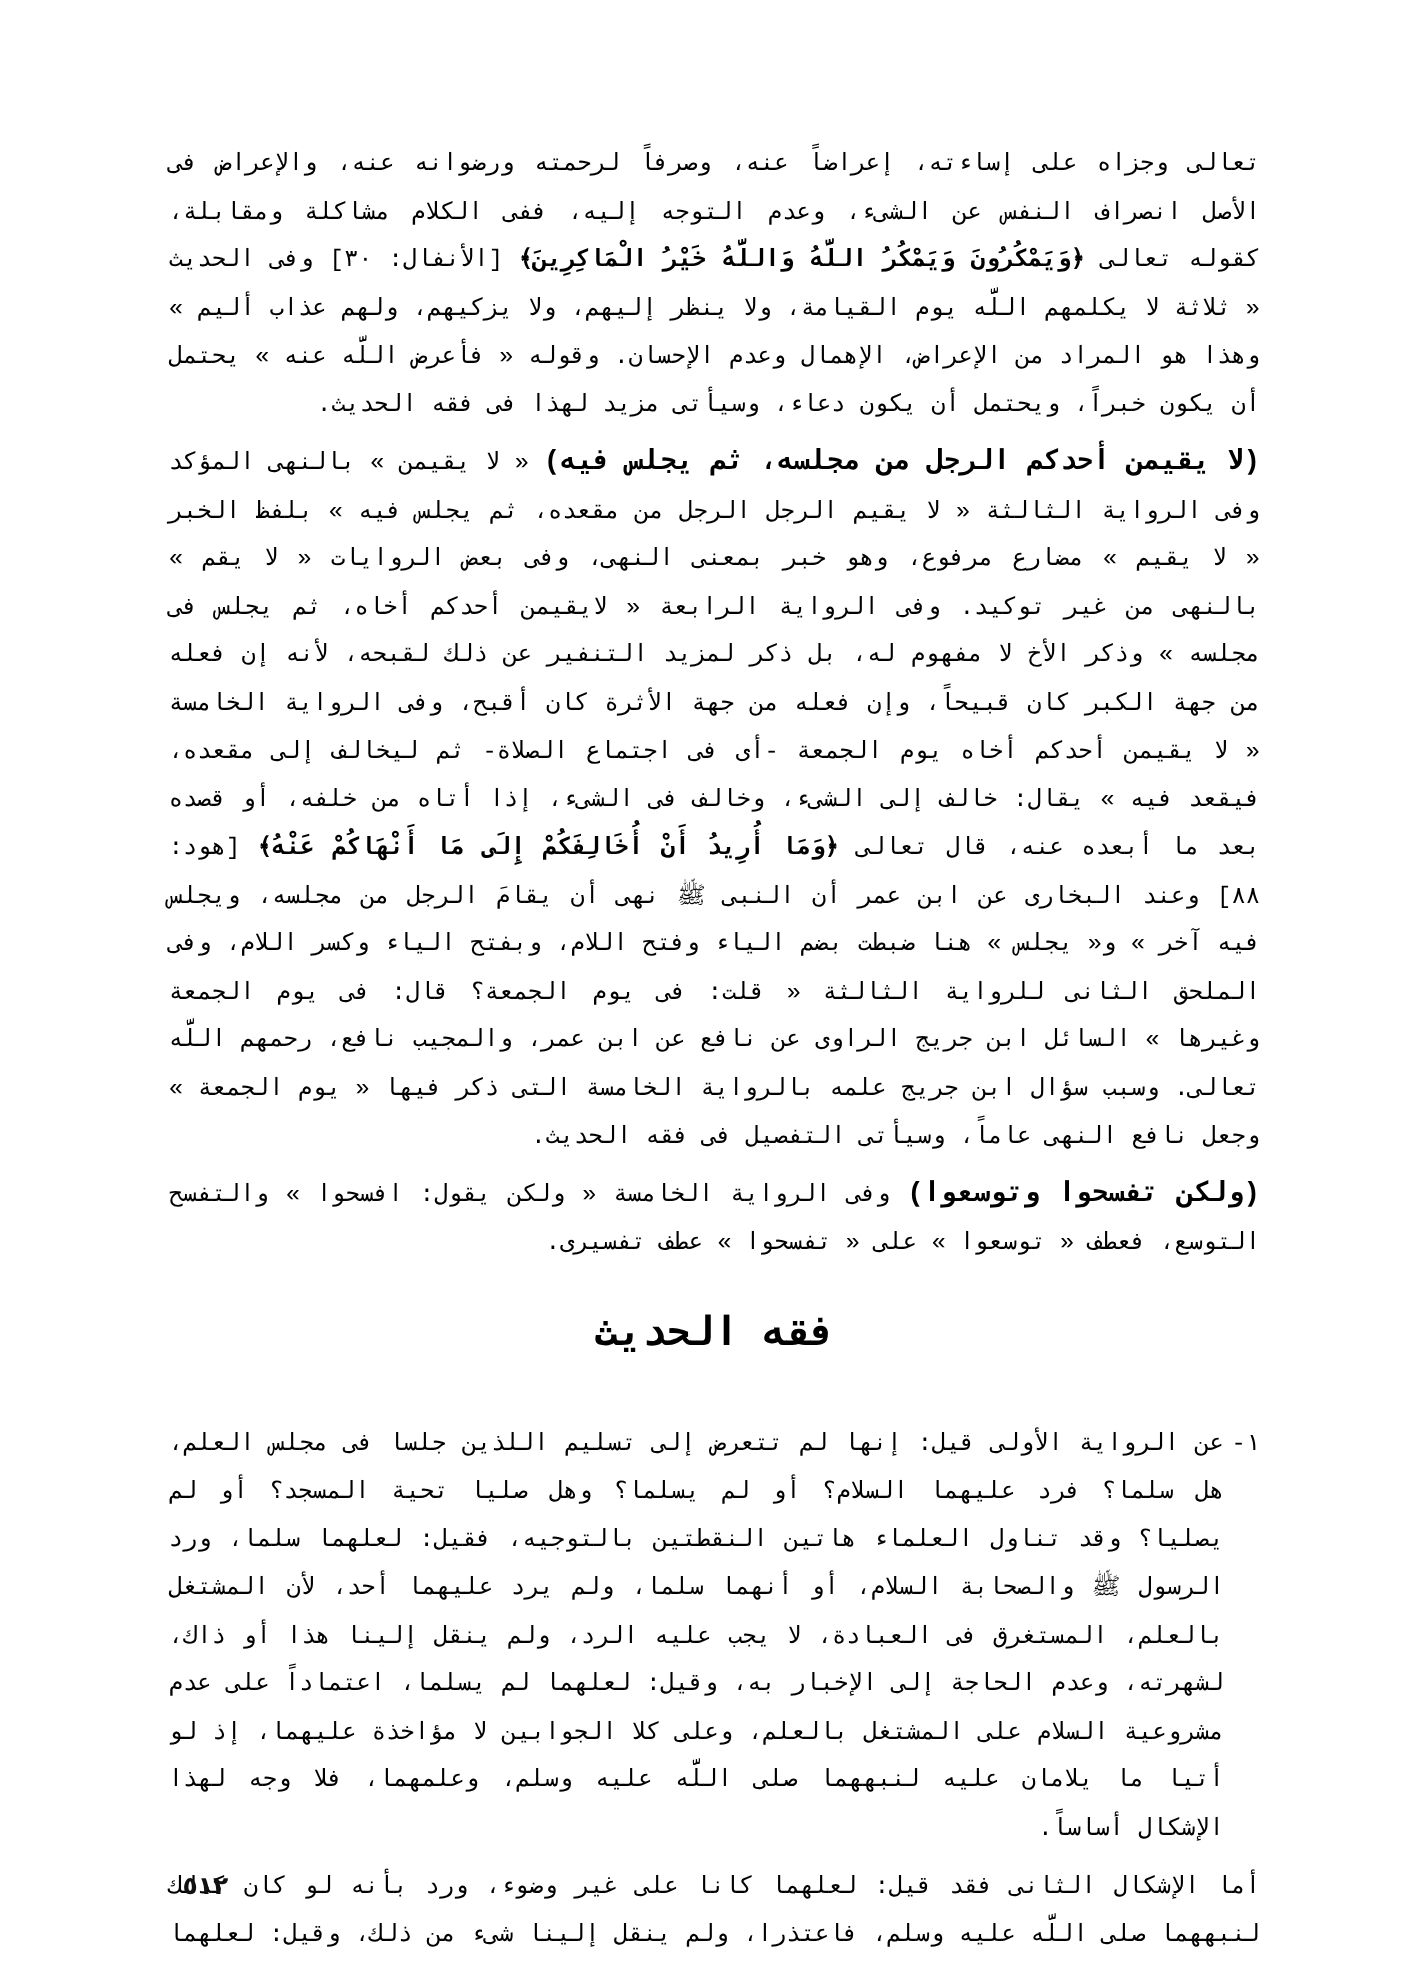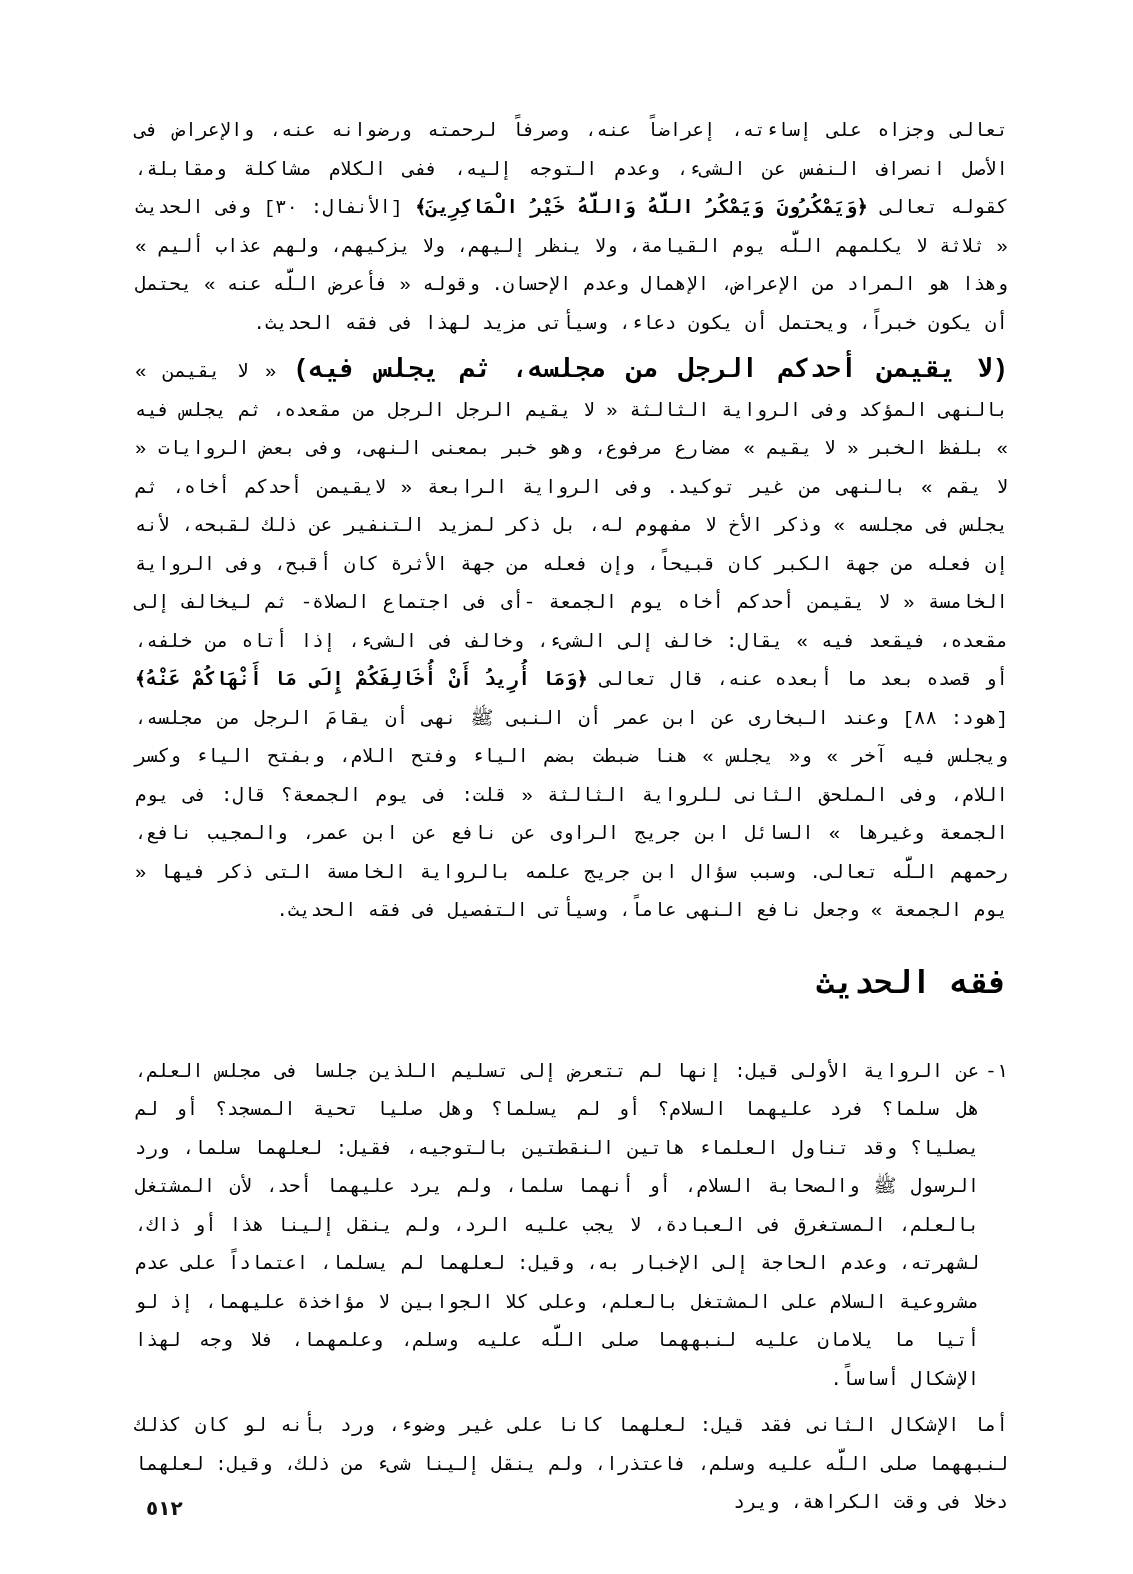--- a/index.html
+++ b/index.html
@@ -3,44 +3,45 @@
   <meta charset="utf-8">
   <style>
     html, body { margin: 0; padding: 0; background: #ffffff; }
     body { width: 1133px; height: 1574px; position: relative; overflow: hidden; }
     .page {
       position: absolute; left: 135px; top: 112px; width: 873px;
       direction: rtl; text-align: justify; color: #000000;
       font-family: Liberation Mono, monospace; font-size: 19px; line-height: 38.5px;
     }
     .para { margin: 0 0 8px 0; }
-    .lemma { font-weight: bold; font-size: 26px; }
+    .lemma { font-weight: bold; font-size: 22px; }
     .quran { font-weight: bold; }
     .section-title {
-      text-align: right; font-weight: bold; font-size: 32px;
+      text-align: center; font-weight: bold; font-size: 32px;
       margin: 30px 0 44px 0; line-height: 48px;
     }
     .subheading { font-weight: bold; font-size: 19px; margin: 0 0 14px 0; }
     .num-item { display: flex; }
     .num { flex: 0 0 auto; margin-left: 6px; }
     .num-body { flex: 1 1 auto; }
     .page-number {
       position: absolute; left: 146px; top: 1496px;
       font-family: "DejaVu Sans", sans-serif; font-size: 20px; font-weight: bold;
       direction: rtl; color: #111;
     }
   </style>
 </head>
 <body>
 
 <div class="page">
   <p class="para"><span>تعالى وجزاه على إساءته، إعراضاً عنه، وصرفاً لرحمته ورضوانه عنه، والإعراض فى الأصل انصراف النفس عن الشىء، وعدم التوجه إليه، ففى الكلام مشاكلة ومقابلة، كقوله تعالى </span><span class="quran">﴿وَيَمْكُرُونَ وَيَمْكُرُ اللَّهُ وَاللَّهُ خَيْرُ الْمَاكِرِينَ﴾</span><span> [الأنفال: ٣٠] وفى الحديث « ثلاثة لا يكلمهم اللَّه يوم القيامة، ولا ينظر إليهم، ولا يزكيهم، ولهم عذاب أليم » وهذا هو المراد من الإعراض، الإهمال وعدم الإحسان. وقوله « فأعرض اللَّه عنه » يحتمل أن يكون خبراً، ويحتمل أن يكون دعاء، وسيأتى مزيد لهذا فى فقه الحديث.</span></p>
 
   <p class="para"><span class="lemma">(لا يقيمن أحدكم الرجل من مجلسه، ثم يجلس فيه)</span><span> « لا يقيمن » بالنهى المؤكد وفى الرواية الثالثة « لا يقيم الرجل الرجل من مقعده، ثم يجلس فيه » بلفظ الخبر « لا يقيم » مضارع مرفوع، وهو خبر بمعنى النهى، وفى بعض الروايات « لا يقم » بالنهى من غير توكيد. وفى الرواية الرابعة « لايقيمن أحدكم أخاه، ثم يجلس فى مجلسه » وذكر الأخ لا مفهوم له، بل ذكر لمزيد التنفير عن ذلك لقبحه، لأنه إن فعله من جهة الكبر كان قبيحاً، وإن فعله من جهة الأثرة كان أقبح، وفى الرواية الخامسة « لا يقيمن أحدكم أخاه يوم الجمعة -أى فى اجتماع الصلاة- ثم ليخالف إلى مقعده، فيقعد فيه » يقال: خالف إلى الشىء، وخالف فى الشىء، إذا أتاه من خلفه، أو قصده بعد ما أبعده عنه، قال تعالى </span><span class="quran">﴿وَمَا أُرِيدُ أَنْ أُخَالِفَكُمْ إِلَى مَا أَنْهَاكُمْ عَنْهُ﴾</span><span> [هود: ٨٨] وعند البخارى عن ابن عمر أن النبى ﷺ نهى أن يقامَ الرجل من مجلسه، ويجلس فيه آخر » و« يجلس » هنا ضبطت بضم الياء وفتح اللام، وبفتح الياء وكسر اللام، وفى الملحق الثانى للرواية الثالثة « قلت: فى يوم الجمعة؟ قال: فى يوم الجمعة وغيرها » السائل ابن جريج الراوى عن نافع عن ابن عمر، والمجيب نافع، رحمهم اللَّه تعالى. وسبب سؤال ابن جريج علمه بالرواية الخامسة التى ذكر فيها « يوم الجمعة » وجعل نافع النهى عاماً، وسيأتى التفصيل فى فقه الحديث.</span></p>
 
+  <p class="para"><span class="lemma">(ولكن تفسحوا وتوسعوا)</span><span> وفى الرواية الخامسة « ولكن يقول: افسحوا » والتفسح التوسع، فعطف « توسعوا » على « تفسحوا » عطف تفسيرى.</span></p>
 
   <h2 class="section-title">فقه الحديث</h2>
 
 
   <div class="num-item para">
     <span class="num">١-</span>
     <span class="num-body">عن الرواية الأولى قيل: إنها لم تتعرض إلى تسليم اللذين جلسا فى مجلس العلم، هل سلما؟ فرد عليهما السلام؟ أو لم يسلما؟ وهل صليا تحية المسجد؟ أو لم يصليا؟ وقد تناول العلماء هاتين النقطتين بالتوجيه، فقيل: لعلهما سلما، ورد الرسول ﷺ والصحابة السلام، أو أنهما سلما، ولم يرد عليهما أحد، لأن المشتغل بالعلم، المستغرق فى العبادة، لا يجب عليه الرد، ولم ينقل إلينا هذا أو ذاك، لشهرته، وعدم الحاجة إلى الإخبار به، وقيل: لعلهما لم يسلما، اعتماداً على عدم مشروعية السلام على المشتغل بالعلم، وعلى كلا الجوابين لا مؤاخذة عليهما، إذ لو أتيا ما يلامان عليه لنبههما صلى اللَّه عليه وسلم، وعلمهما، فلا وجه لهذا الإشكال أساساً.</span>
   </div>
 
   <p class="para">أما الإشكال الثانى فقد قيل: لعلهما كانا على غير وضوء، ورد بأنه لو كان كذلك لنبههما صلى اللَّه عليه وسلم، فاعتذرا، ولم ينقل إلينا شىء من ذلك، وقيل: لعلهما دخلا فى وقت الكراهة، ويرد</p>

